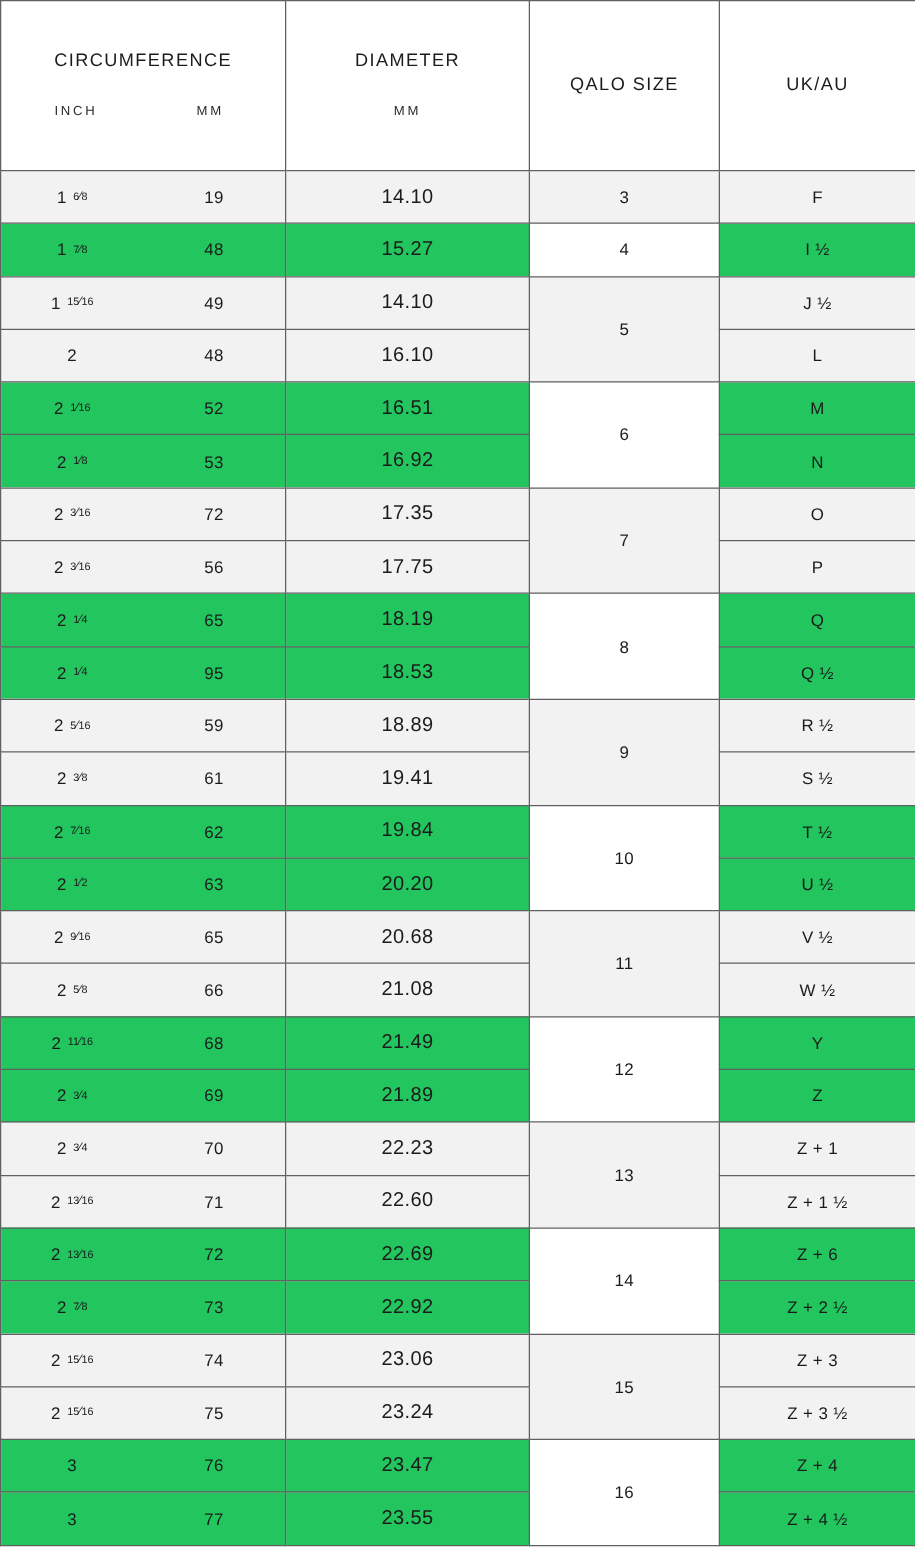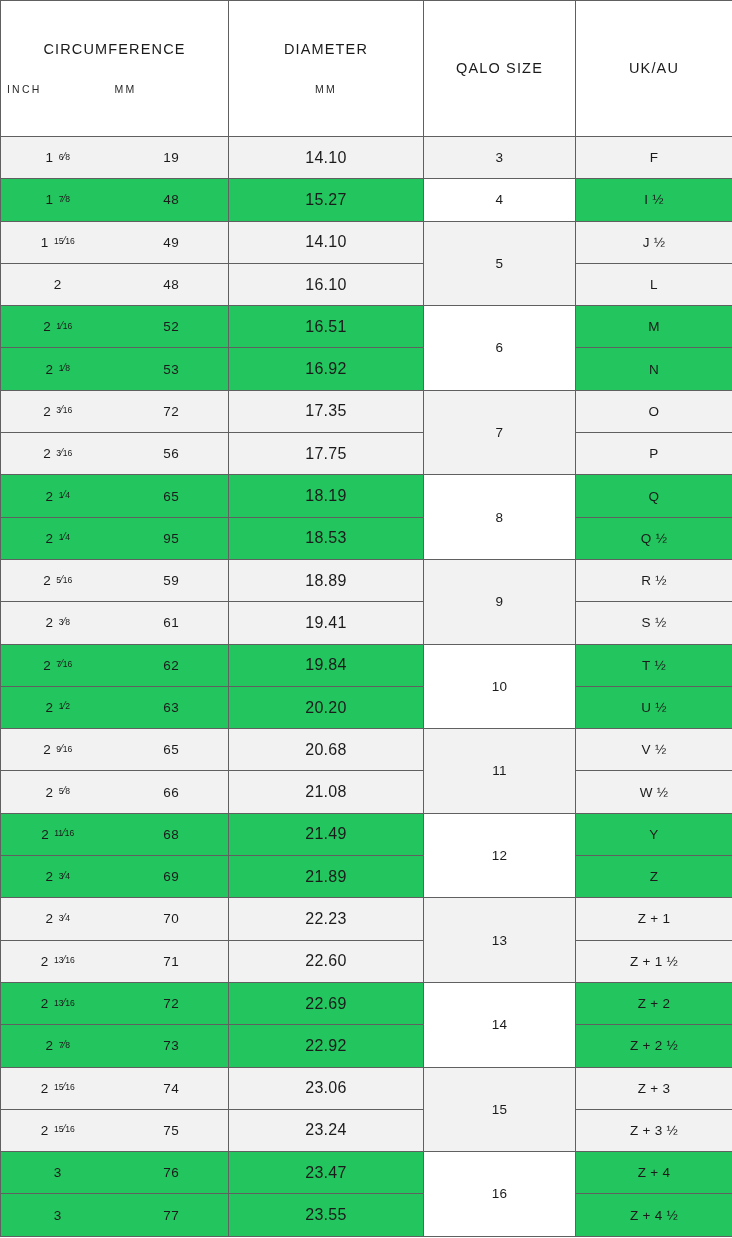--- a/index.html
+++ b/index.html
@@ -47,21 +47,21 @@
   .hd-sub-row {
     display: flex;
     width: 100%;
     margin-top: 26px;
   }
   .hd-sub {
     flex: 1 1 0;
     font-size: 10.5px;
     letter-spacing: 2.2px;
     color: #2a2a2a;
-    text-align: left;
+    text-align: center;
   }
   .hd-single-sub {
     margin-top: 26px;
     font-size: 10.5px;
     letter-spacing: 2.2px;
     color: #2a2a2a;
   }
   .hd-inner { padding: 0 6px; }
   .hd-stack {
     display: flex;
@@ -370,21 +370,21 @@
         </tr>
         <tr class="plain">
           <td class="cell-circ">
             <div class="circ-wrap">
               <div class="circ-inch"><span class="whole">2</span> <span class="frac"><span class="num">13</span><span class="sl">⁄</span><span class="den">16</span></span></div>
               <div class="circ-mm">72</div>
             </div>
           </td>
           <td class="cell-diam">22.69</td>
           <td class="cell-qalo qalo-plain" rowspan="2">14</td>
-          <td class="cell-uk">Z + 2</td>
+          <td class="cell-uk">Z + 6</td>
         </tr>
         <tr class="plain">
           <td class="cell-circ">
             <div class="circ-wrap">
               <div class="circ-inch"><span class="whole">2</span> <span class="frac"><span class="num">7</span><span class="sl">⁄</span><span class="den">8</span></span></div>
               <div class="circ-mm">73</div>
             </div>
           </td>
           <td class="cell-diam">22.92</td>
           <td class="cell-uk">Z + 2 ½</td>

